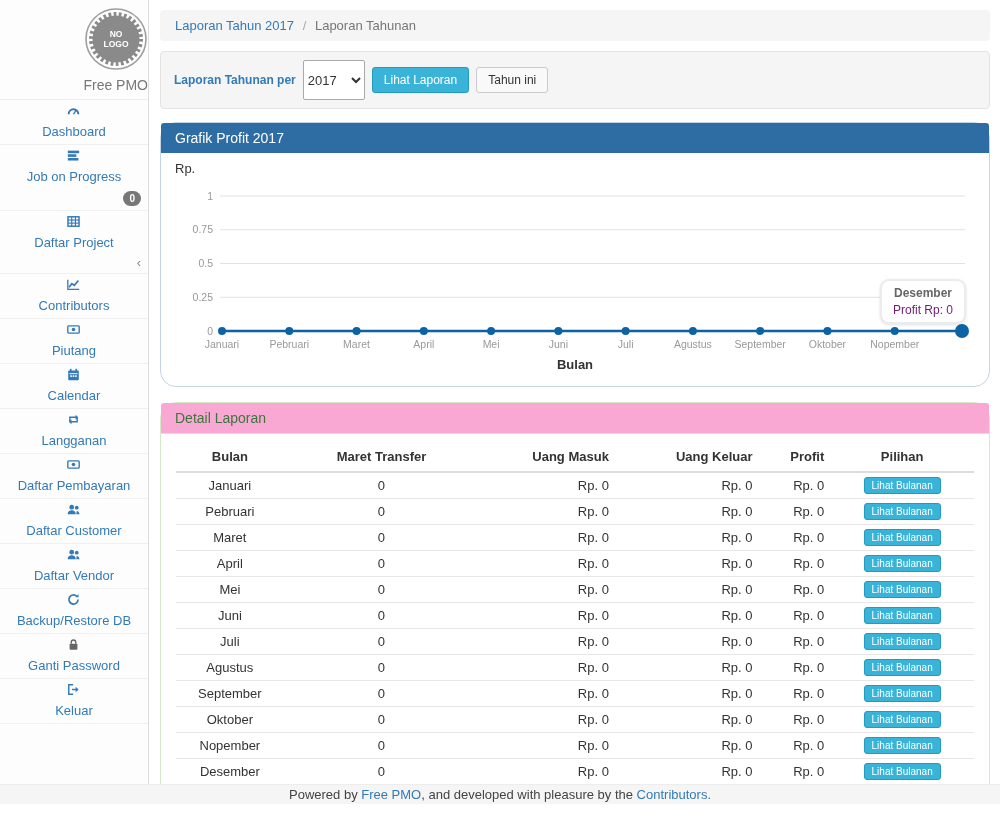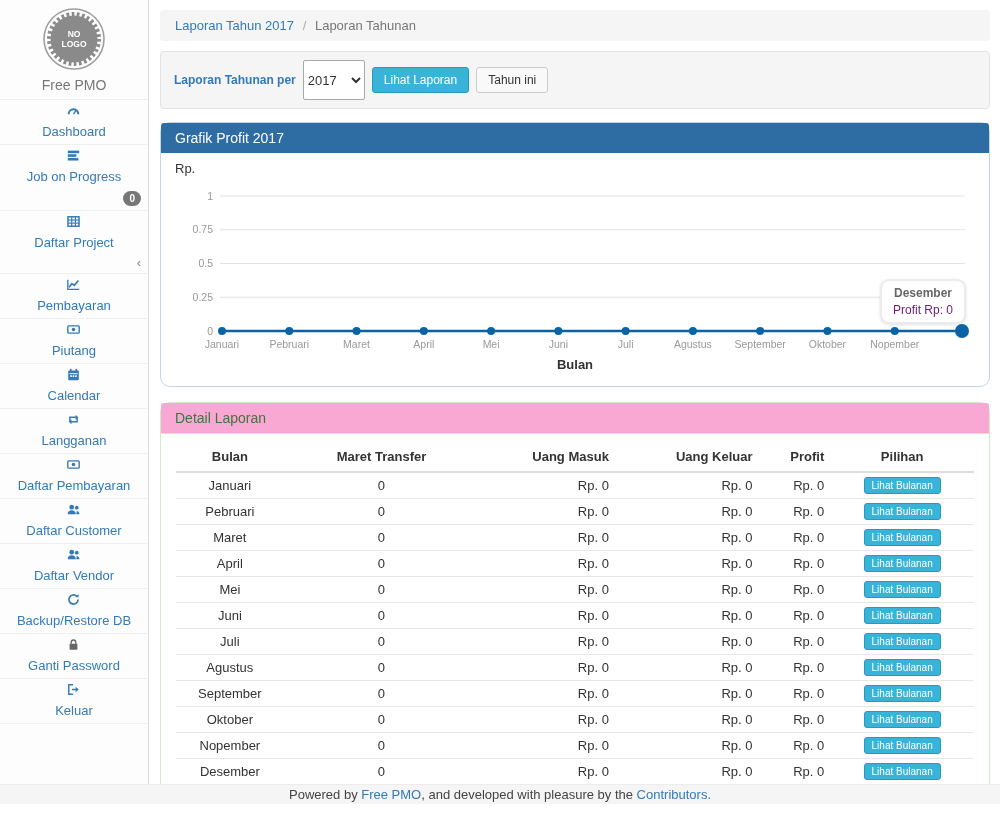--- a/index.html
+++ b/index.html
@@ -6,21 +6,21 @@
   html,body { margin:0; padding:0; }
   body {
     width:1000px; height:819px; overflow:hidden;
     font-family:"Liberation Sans", sans-serif;
     font-size:13px; color:#333; background:#fff;
   }
   .layout { display:flex; height:784px; overflow:hidden; }
 
   
   .sidebar { width:149px; flex:0 0 149px; background:#fdfdfd; border-right:1px solid #ddd; }
-  .logo-box { text-align:center; padding:7px 0 6px; }
+  .logo-box { text-align:right; padding:7px 0 6px; }
   .brand { color:#777; font-size:14px; margin-top:3px; }
   .menu { border-top:1px solid #eee; }
   .side-item {
     display:flex; align-items:center; gap:6px;
     padding:4px 7px; border-bottom:1px solid #f0f0f0;
     color:#337ab7; cursor:pointer; line-height:16px; font-size:13px;flex-direction:column;
   }
   .side-item .icon { width:14px; height:13px; display:inline-flex; color:#337ab7; flex:0 0 14px; }
   .side-item .icon.icon-lock { color:#666; }
   .side-item .icon svg { width:13px; height:13px; }
@@ -46,21 +46,21 @@
   }
   .well-label { color:#337ab7; font-weight:bold; font-size:12px; margin-right:7px; }
   .year-select {
     height:40px; width:62px; font-size:13px; color:#333;
     border:1px solid #a9a9a9; border-radius:2px; background:#fff; margin-right:7px;
   }
   .btn { font-size:12px; padding:4px 11px; border-radius:3px; cursor:pointer; line-height:16px; font-family:inherit; }
   .btn-info { background:#39b3d7; border:1px solid #269abc; color:#fff; margin-right:7px; }
   .btn-default { background:#f9f9f9; border:1px solid #ccc; color:#333; }
 
-  .panel { border-radius:10px; background:#fff; margin-bottom:15px; }
+  .panel { border-radius:16px; background:#fff; margin-bottom:15px; }
   .panel-primary { border:1px solid #c3d5e5; }
   .panel-primary > .panel-heading {
     background:#2e6da4; color:#fff; padding:7px 14px; font-size:14px;
     border-radius:3px 3px 0 0;
   }
   .panel-success { border:1px solid #d6e9c6; }
   .panel-success > .panel-heading {
     background:#f9a8d4; color:#3c763d; padding:7px 14px; font-size:14px;
     border-bottom:1px solid #d6e9c6; border-radius:3px 3px 0 0;
   }
@@ -147,21 +147,21 @@
           <span>Daftar Project</span>
           <span class="chevron">‹</span>
         </div>
         <div class="side-item">
           <span class="icon">
             <svg viewBox="0 0 16 16">
               <path d="M1 2v12h14" fill="none" stroke="currentColor" stroke-width="1.6"></path>
               <polyline points="2.5,11.5 6,7 9,9 14,3" fill="none" stroke="currentColor" stroke-width="2"></polyline>
             </svg>
           </span>
-          <span>Pembayaran</span>
+          <span>Contributors</span>
         </div>
         <div class="side-item">
           <span class="icon">
             <svg viewBox="0 0 16 16">
               <rect x="1" y="3.6" width="14" height="8.8" rx="1" fill="none" stroke="currentColor" stroke-width="1.7"></rect>
               <circle cx="8" cy="8" r="2.2" fill="currentColor"></circle>
             </svg>
           </span>
           <span>Piutang</span>
         </div>

